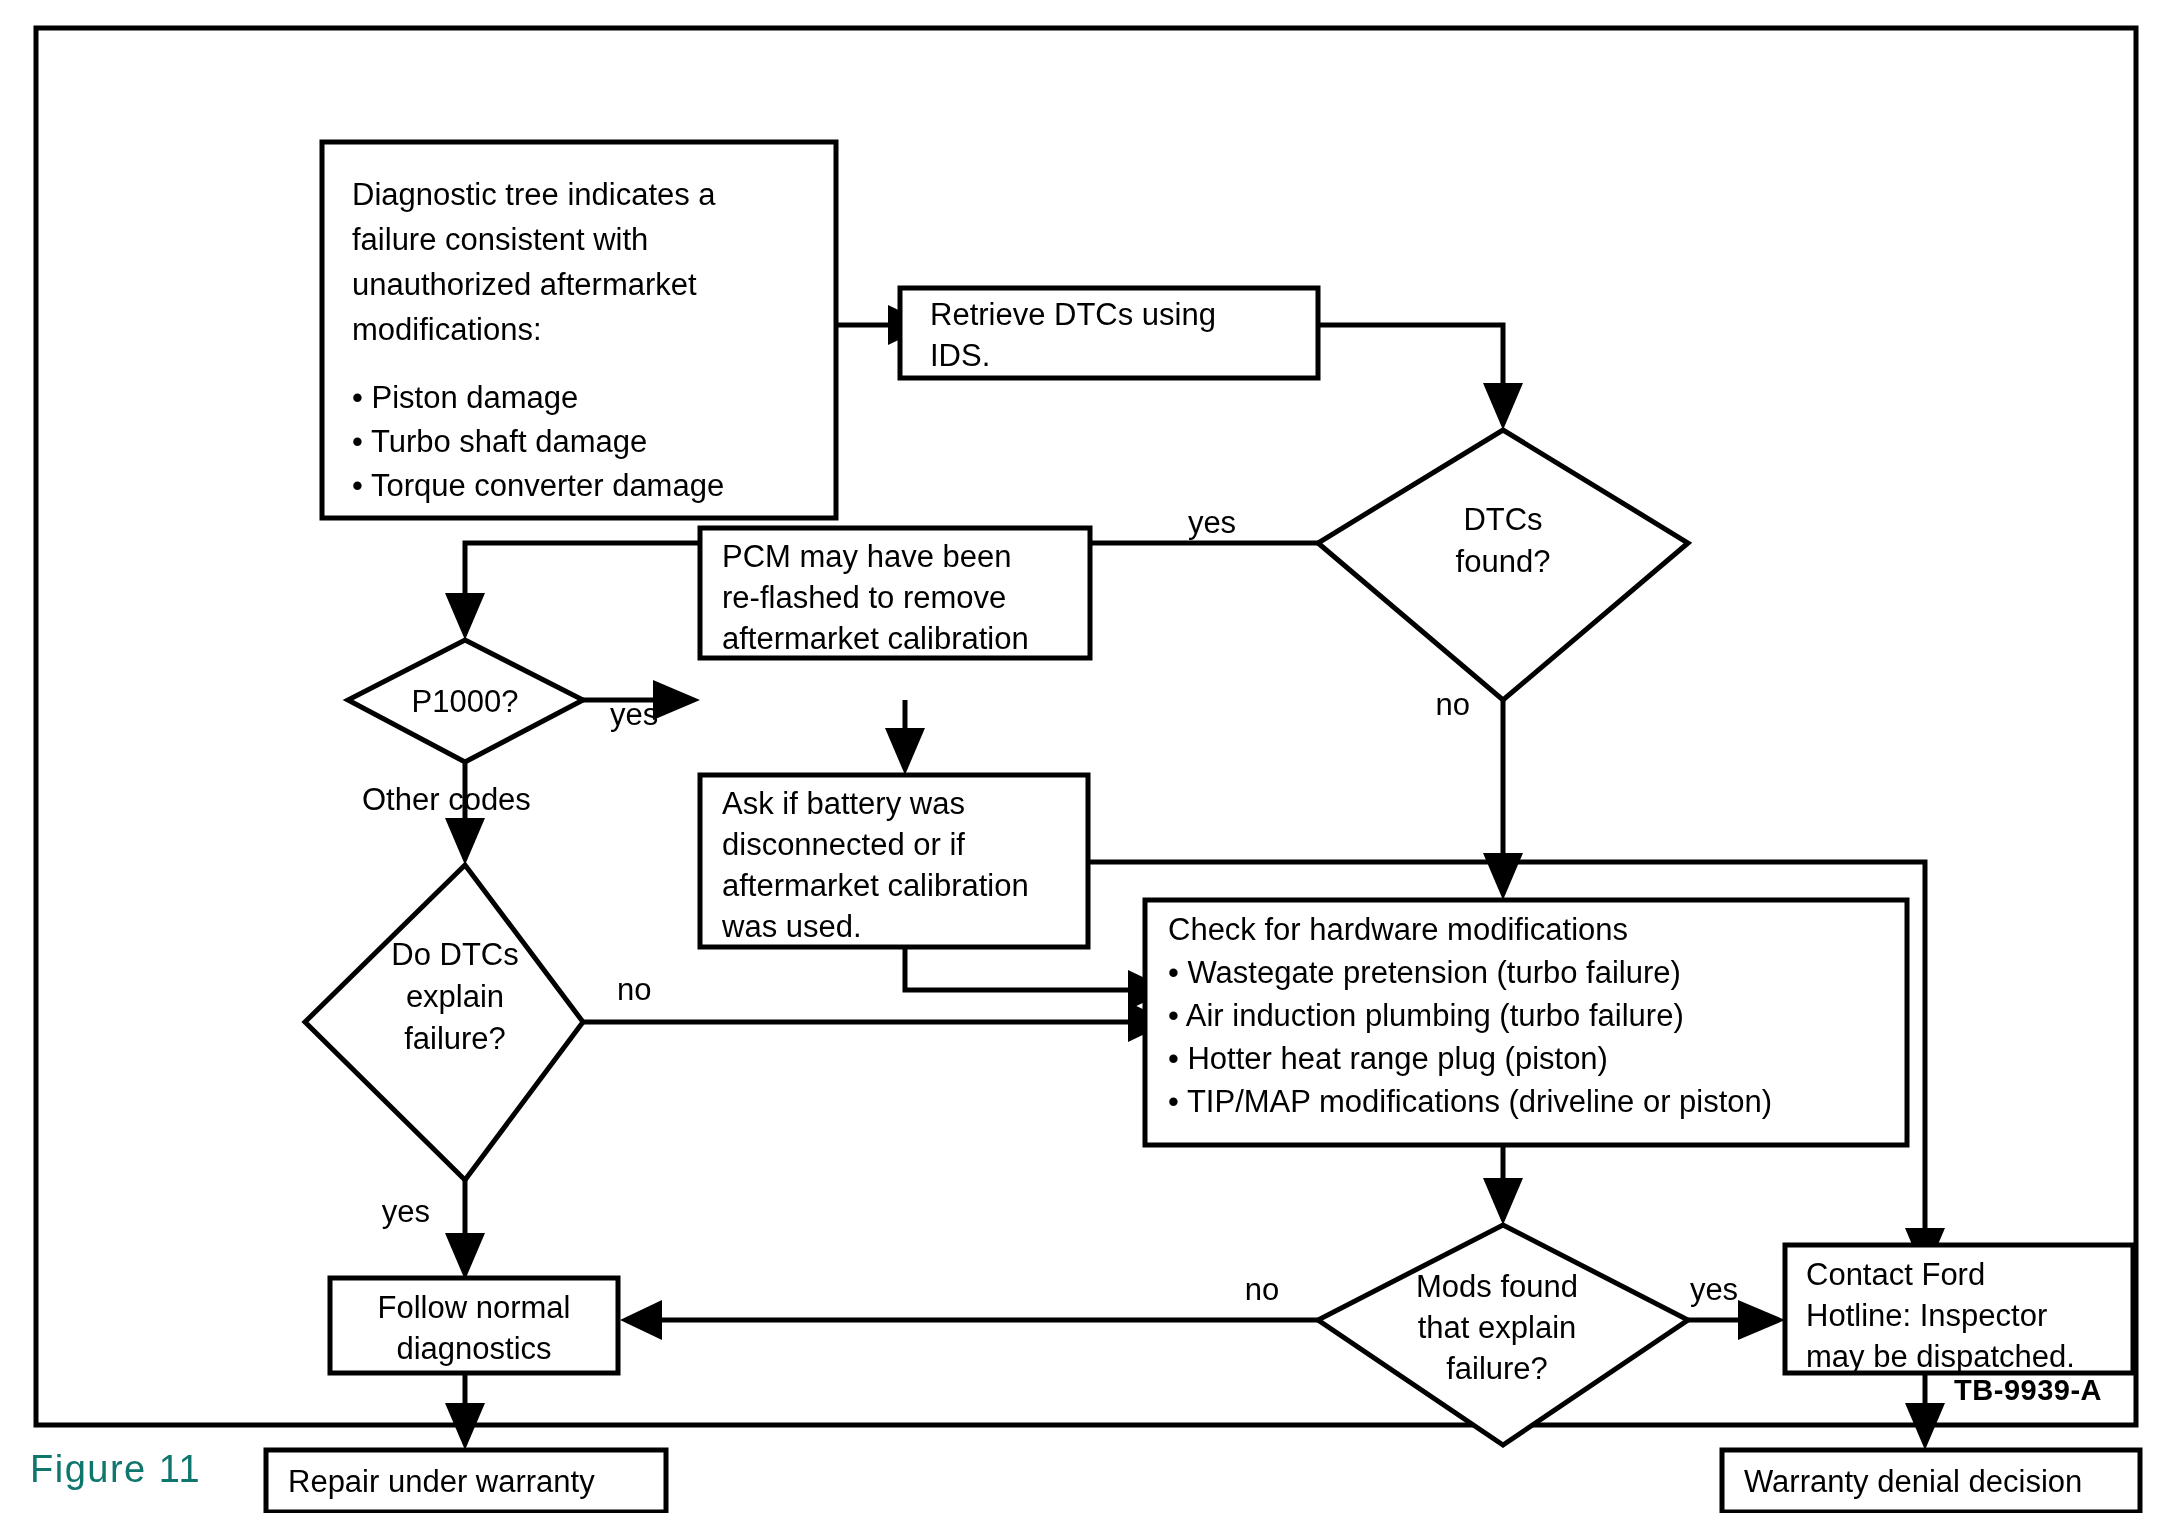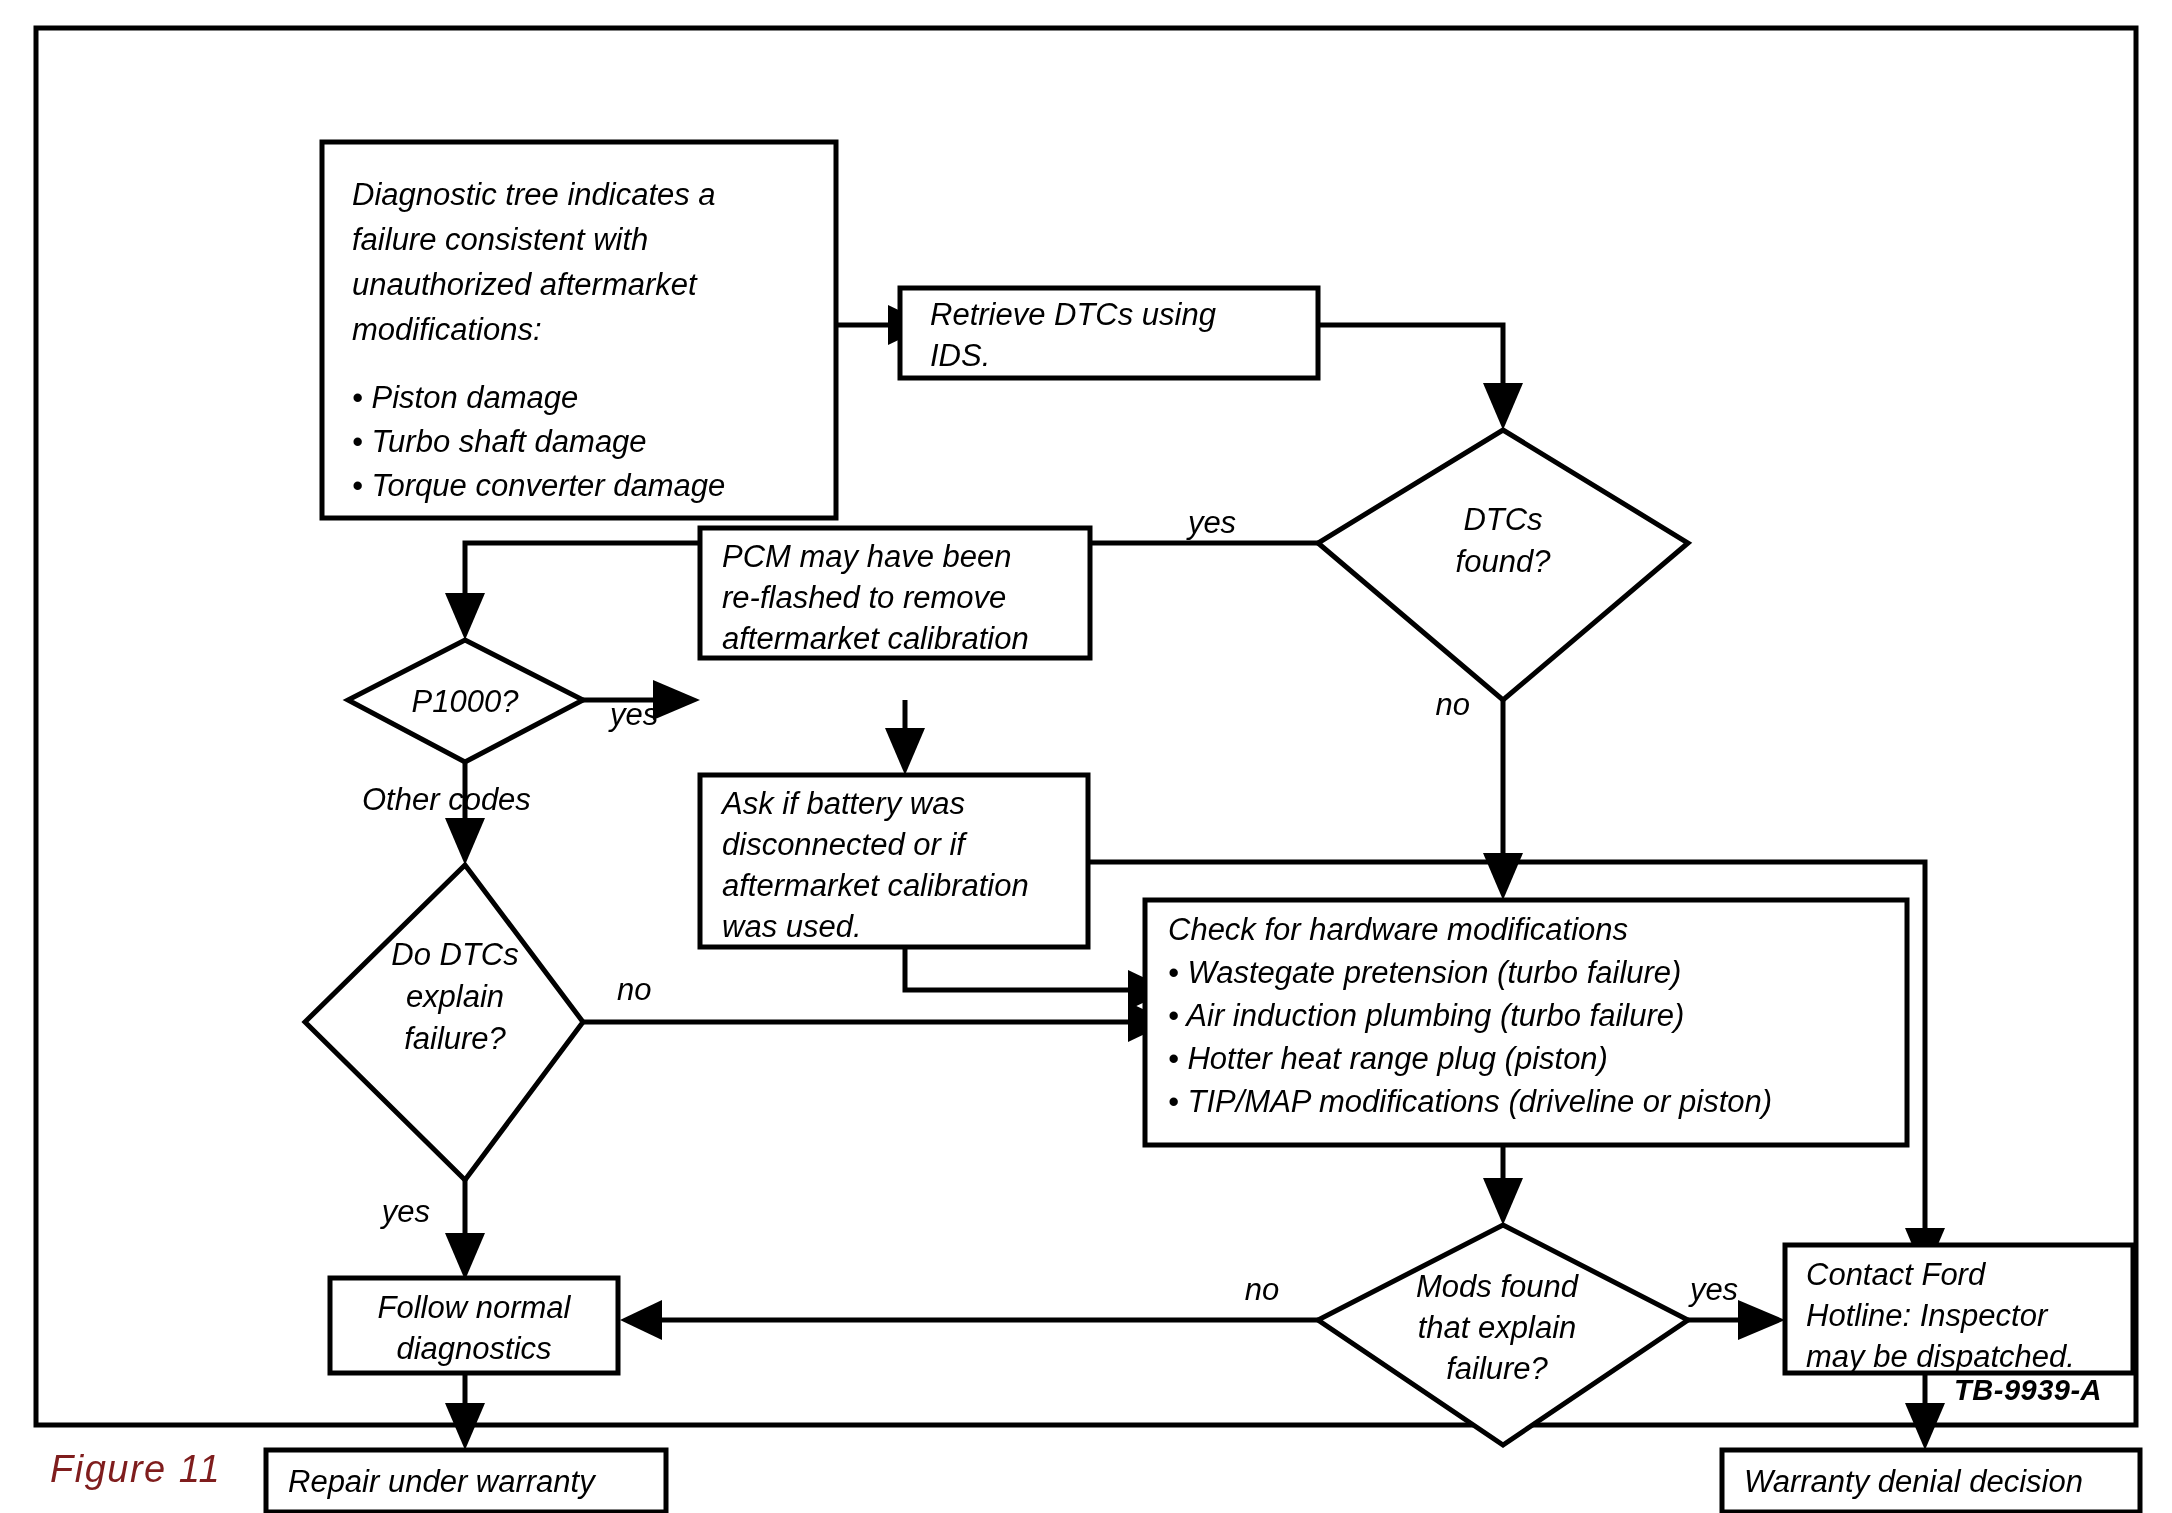--- a/index.html
+++ b/index.html
@@ -11,21 +11,20 @@
     width: 2172px;
     height: 1513px;
     font-family: "Liberation Sans", sans-serif;
     overflow: hidden;
   }
   #page {
     position: relative;
     width: 2172px;
     height: 1513px;
     background: #ffffff;
-    font-style: italic;
   }
   #flow-svg {
     position: absolute;
     left: 0;
     top: 0;
   }
   .node-box {
     fill: #ffffff;
     stroke: #000000;
     stroke-width: 5;
@@ -67,23 +66,22 @@
     fill: none;
     stroke: #000000;
     stroke-width: 5;
   }
   #figure-caption {
     position: absolute;
     left: 30px;
     top: 1448px;
     font-family: "Liberation Sans", sans-serif;
     font-size: 38px;
-    color: #7f1d1d;
+    color: #0f766e;
     letter-spacing: 1.5px;
-    margin-left: 20px;
   }
 </style>
 </head>
 <body>
 
 <div id="page">
 
   <svg id="flow-svg" width="2172" height="1513" viewBox="0 0 2172 1513">
 
     <rect class="frame" x="36" y="28" width="2100" height="1397"></rect>

